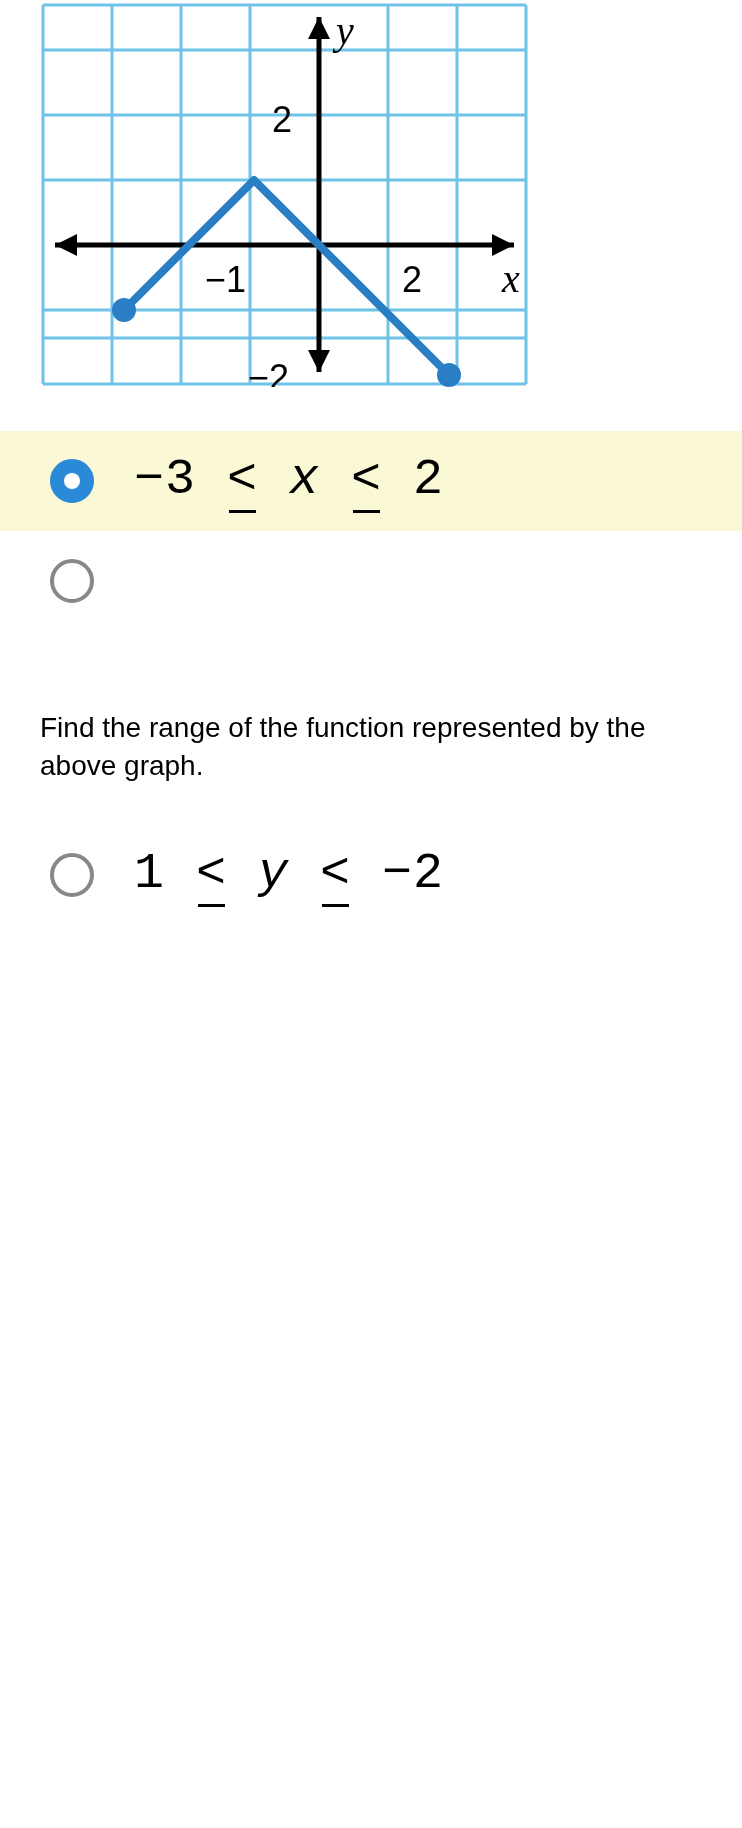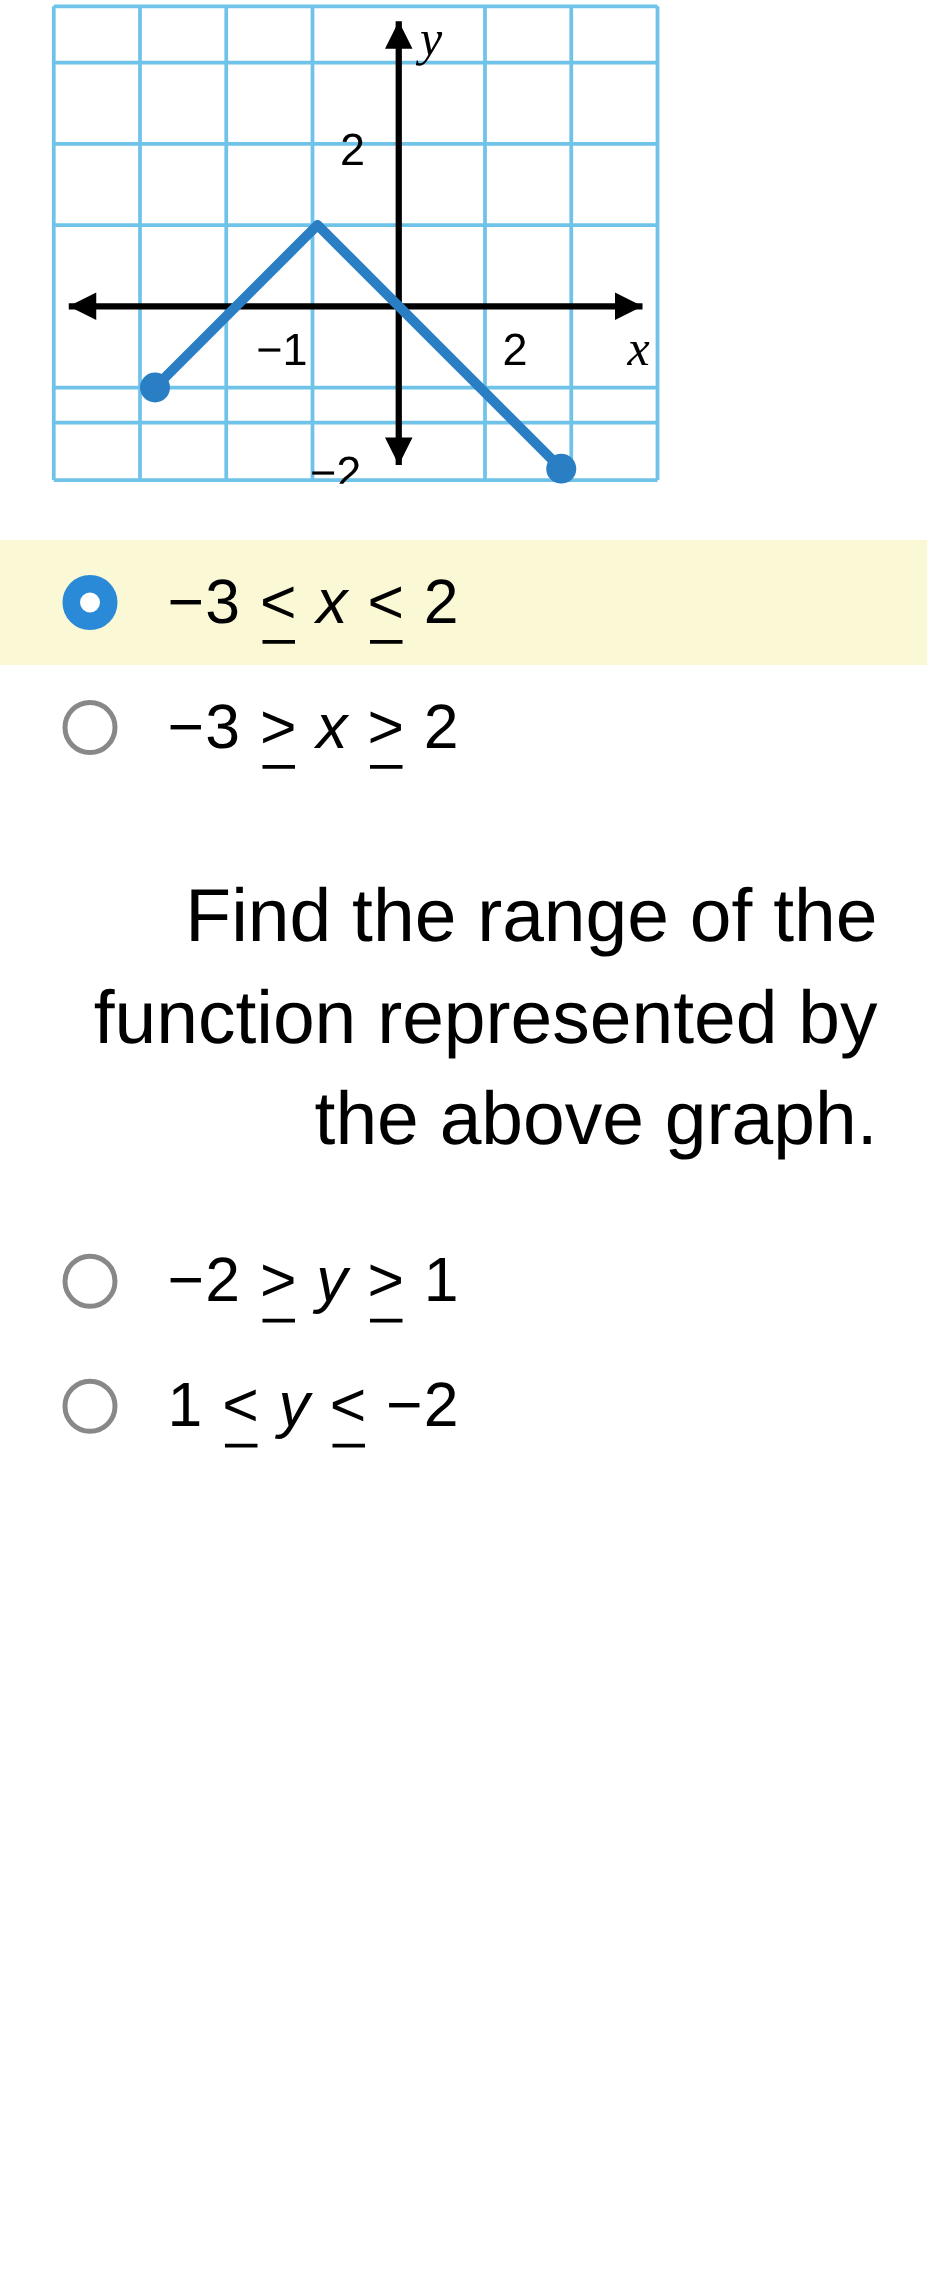--- a/index.html
+++ b/index.html
@@ -41,44 +41,43 @@
   .radio.checked::after {
     content: "";
     position: absolute;
     top: 50%; left: 50%;
     width: 16px; height: 16px;
     background: #fff;
     border-radius: 50%;
     transform: translate(-50%, -50%);
   }
   .math {
-    font-family: Liberation Sans, sans-serif;
+    font-family: Liberation Mono, monospace;
     font-size: 50px;
     letter-spacing: 1px;
   }
   .math .var { font-style: italic; }
   .leq {
     position: relative;
     display: inline-block;
     padding-bottom: 3px;
   }
   .leq::after {
     content: "";
     position: absolute;
     left: 2px; right: 2px;
     bottom: -2px;
     height: 3px;
     background: currentColor;
   }
   .question-text {
-    font-size: 60px;
+    font-size: 28px;
     line-height: 1.35;
-    margin: 60px 40px 30px 40px;
+    margin: 78px 40px 30px 40px;
     font-family: Arial, Helvetica, sans-serif;
-    text-align: right;
   }
 </style>
 </head>
 <body>
 
 <div class="graph-container">
   <svg width="490" height="385" viewBox="0 0 490 385">
 
     <g stroke="#6fc3e8" stroke-width="3">
 
@@ -125,28 +124,23 @@
   </svg>
 </div>
 
 <div class="answers">
   <div class="answer-row selected">
     <div class="radio checked"></div>
     <span class="math">−3 <span class="leq">&lt;</span> <span class="var">x</span> <span class="leq">&lt;</span> 2</span>
   </div>
   <div class="answer-row">
     <div class="radio"></div>
-    <span class="math">−3 <span class="leq">&gt;</span> <span class="var">x</span> <span class="leq">&gt;</span> 2</span>
   </div>
 </div>
 
 <p class="question-text">Find the range of the function represented by the above graph.</p>
 
 <div class="answers">
   <div class="answer-row">
     <div class="radio"></div>
-    <span class="math">−2 <span class="leq">&gt;</span> <span class="var">y</span> <span class="leq">&gt;</span> 1</span>
-  </div>
-  <div class="answer-row">
-    <div class="radio"></div>
     <span class="math">1 <span class="leq">&lt;</span> <span class="var">y</span> <span class="leq">&lt;</span> −2</span>
   </div>
 </div>
 
 </body></html>

